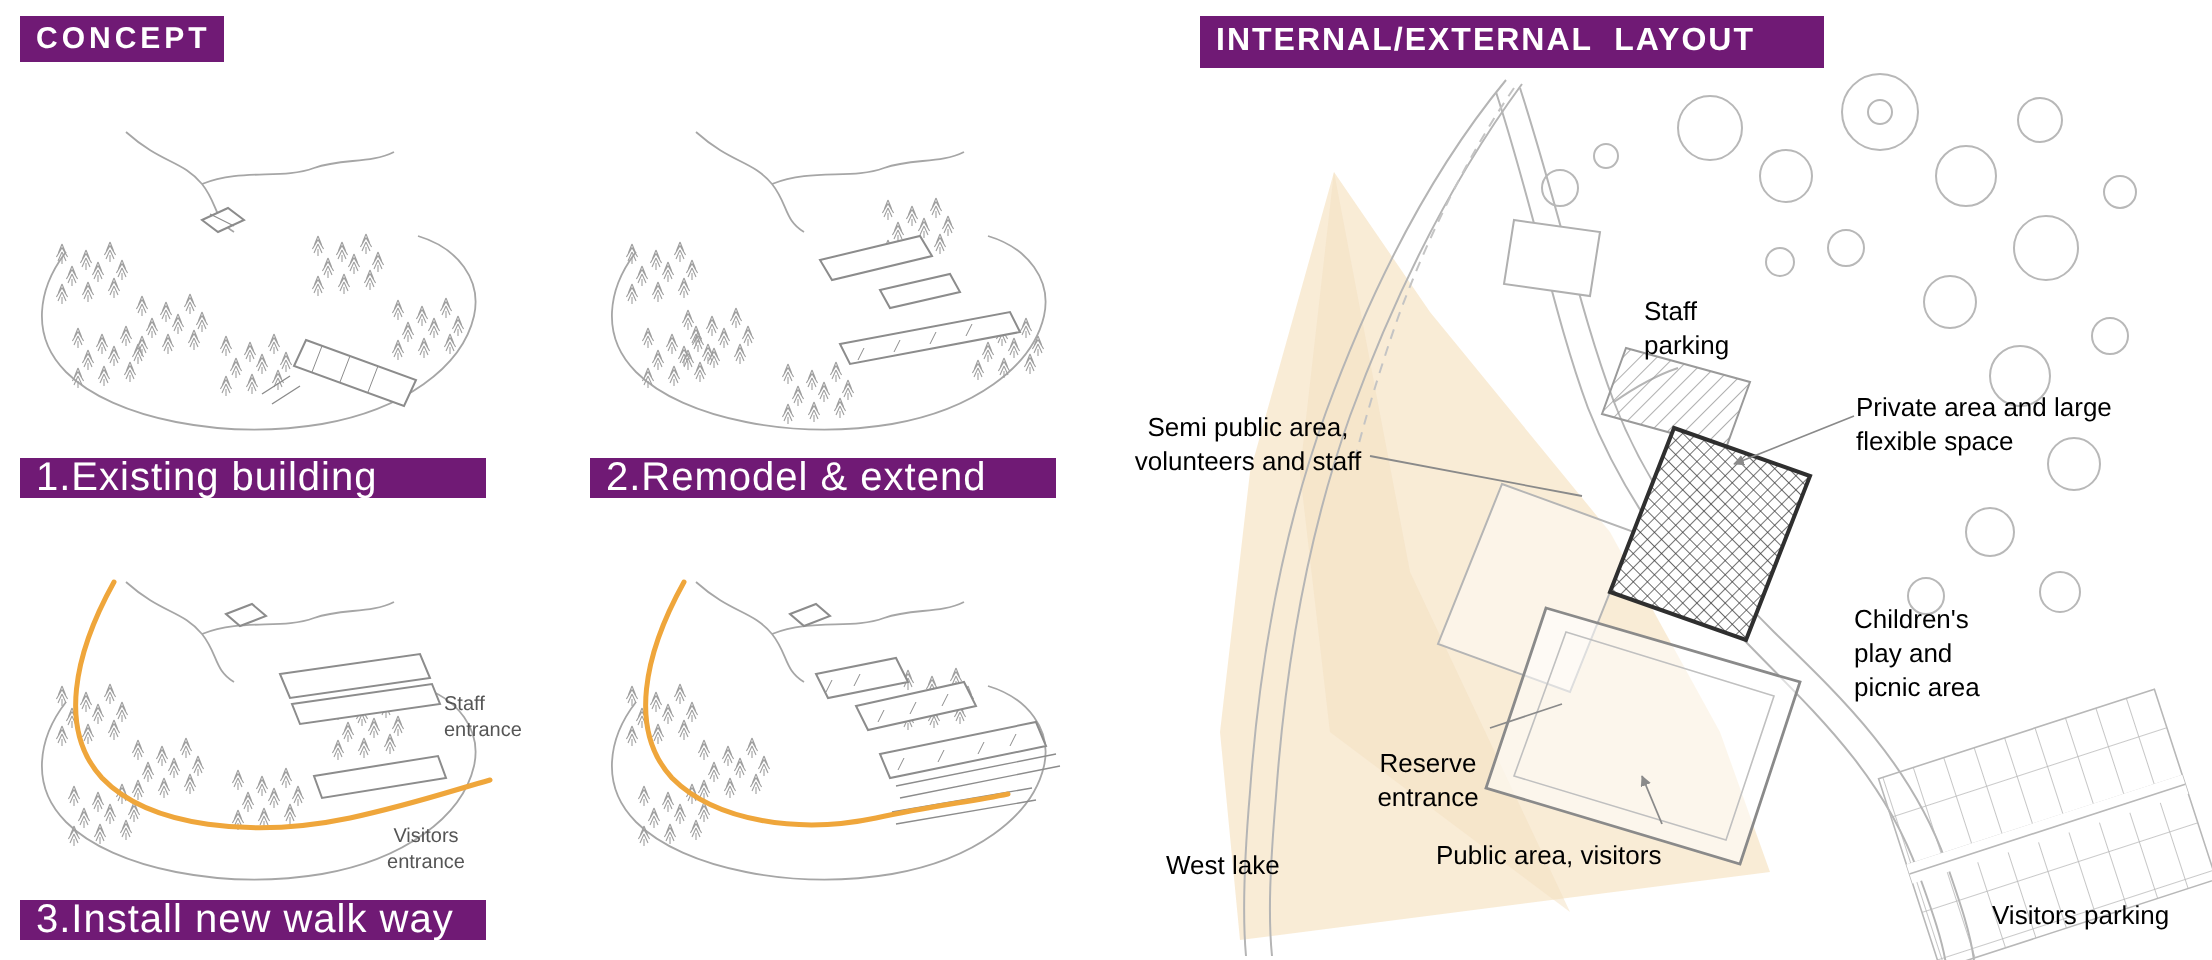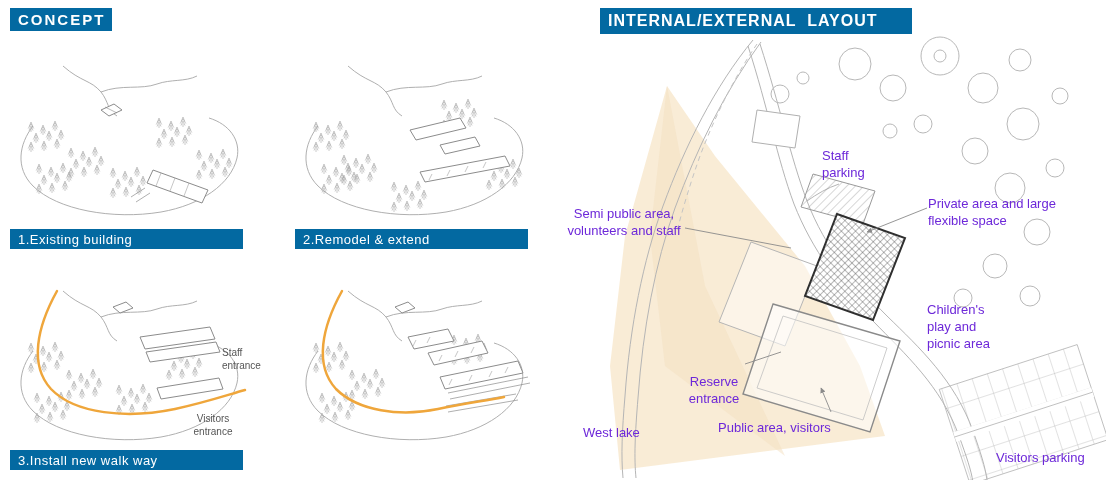--- a/index.html
+++ b/index.html
@@ -1,32 +1,32 @@
 <!DOCTYPE html>
 <html><head>
 <meta charset="utf-8">
 <style>
   html,body{margin:0;padding:0;background:#fff;}
   #poster{
     position:relative;width:1106px;height:480px;background:#fff;overflow:hidden;
     font-family:"Liberation Sans","DejaVu Sans",sans-serif;color:#5c5349;
   }
   .banner{
-    position:absolute;background:#0369a1;color:#fff;display:flex;align-items:center;
+    position:absolute;background:#701a75;color:#fff;display:flex;align-items:center;
     padding:0 8px;box-sizing:border-box;
   }
   .section-title{font-weight:bold;font-size:15px;letter-spacing:2px;white-space:pre;}
   .layout-title{font-weight:bold;font-size:16px;letter-spacing:1px;white-space:pre;margin-left:40px;}
-  .panel-label{font-size:13px;letter-spacing:.5px;font-weight:400;}
+  .panel-label{font-size:20px;letter-spacing:.5px;font-weight:400;}
   .sketch{position:absolute;}
   .note{
     position:absolute;font-size:10px;line-height:1.3;color:#555;z-index:3;
   }
   .plan-label{
-    position:absolute;font-size:13px;line-height:1.3;color:#6d28d9;z-index:3;
+    position:absolute;font-size:13px;line-height:1.3;color:#000000;z-index:3;
   }
   .tc{text-align:center;}
 </style>
 </head>
 <body>
 
 <div id="poster">
 
   <svg width="0" height="0" style="position:absolute">
     <defs>

